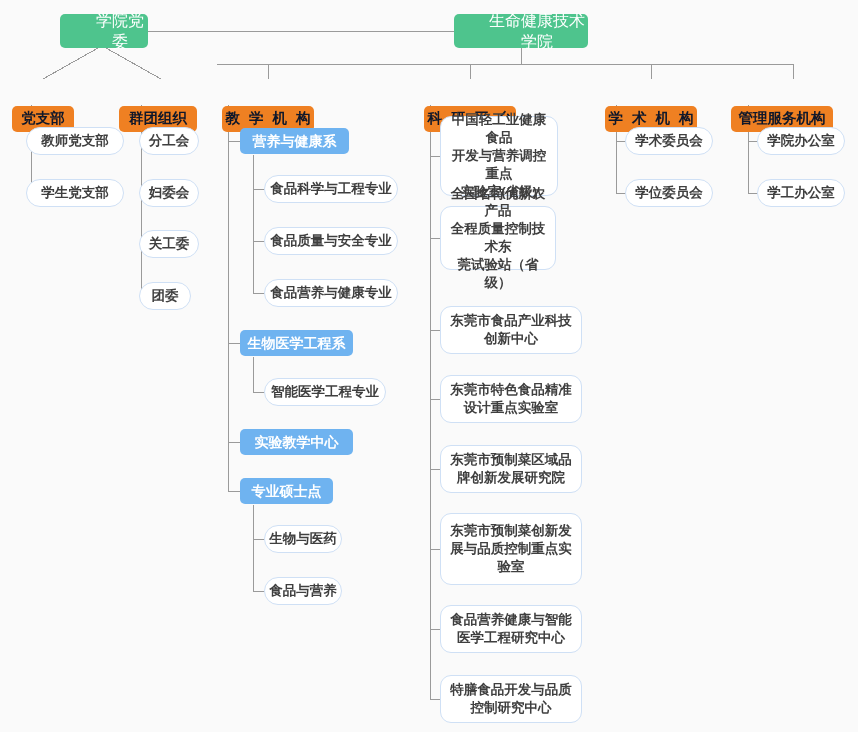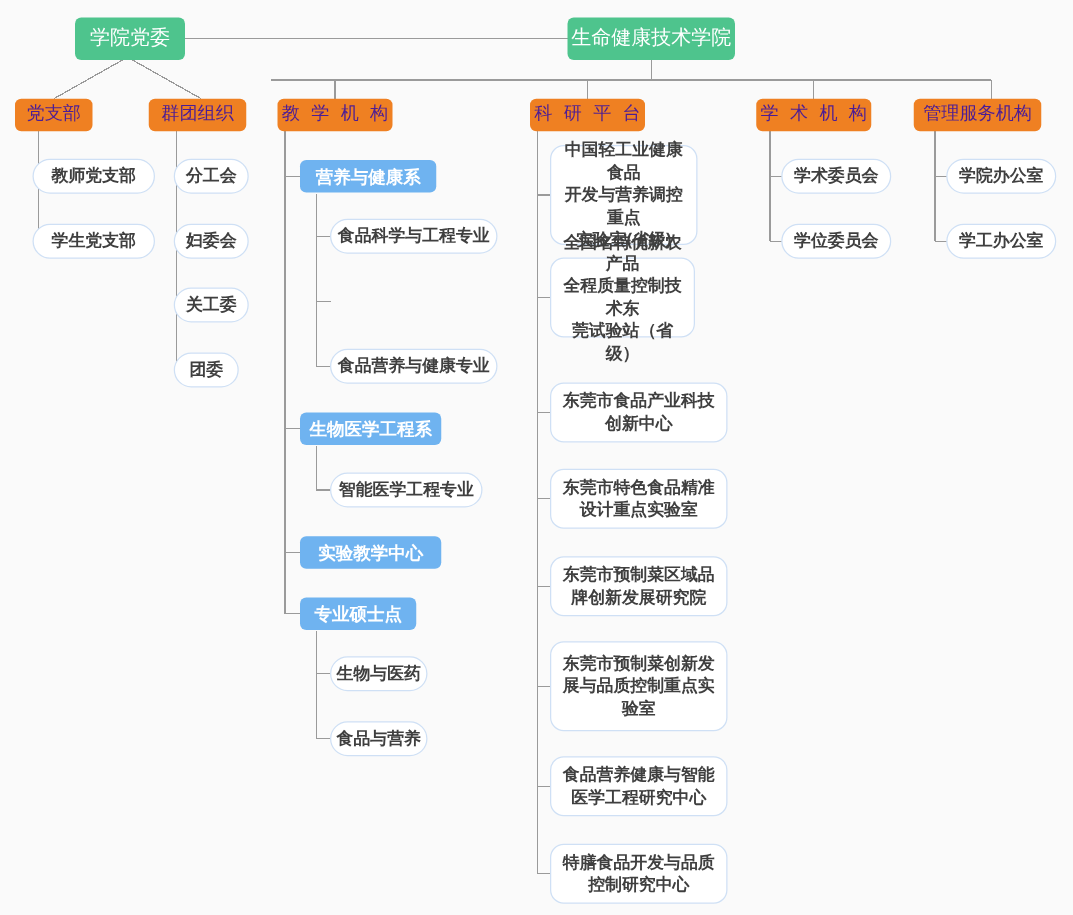--- a/index.html
+++ b/index.html
@@ -37,28 +37,30 @@
     z-index: 2;
   }
   
   .n-root {
     background: #4ec48d;
     color: #ffffff;
     border-radius: 5px;
     font-size: 16px;
     letter-spacing: 0px;
     font-weight: 400;
+    padding-left: 32px;
   }
   
   .n-cat {
     background: #ef8022;
-    color: #4c1d95;
+    color: #0f172a;
     border-radius: 5px;
     font-size: 14.5px;
-    font-weight: 400;
+    font-weight: 700;
+    margin-top: 27px;
   }
   .n-cat.spaced { letter-spacing: 2.5px; text-indent: 2.5px; }
   
   .n-blue {
     background: #6fb3f0;
     color: #ffffff;
     border-radius: 5px;
     font-size: 14px;
     font-weight: 700;
   }
@@ -202,20 +204,23 @@
   <div class="node n-leaf" style="left:139px; top:282px; width:52px; height:28px;">
     <span>团委</span>
   </div>
 
   <div class="node n-blue" style="left:240px; top:128px; width:109px; height:26px;">
     <span>营养与健康系</span>
   </div>
   <div class="node n-leaf" style="left:264px; top:175px; width:134px; height:28px;">
     <span>食品科学与工程专业</span>
   </div>
+  <div class="node n-leaf" style="left:264px; top:227px; width:134px; height:28px;">
+    <span>食品质量与安全专业</span>
+  </div>
   <div class="node n-leaf" style="left:264px; top:279px; width:134px; height:28px;">
     <span>食品营养与健康专业</span>
   </div>
 
   <div class="node n-blue" style="left:240px; top:330px; width:113px; height:26px;">
     <span>生物医学工程系</span>
   </div>
   <div class="node n-leaf" style="left:264px; top:378px; width:122px; height:28px;">
     <span>智能医学工程专业</span>
   </div>

